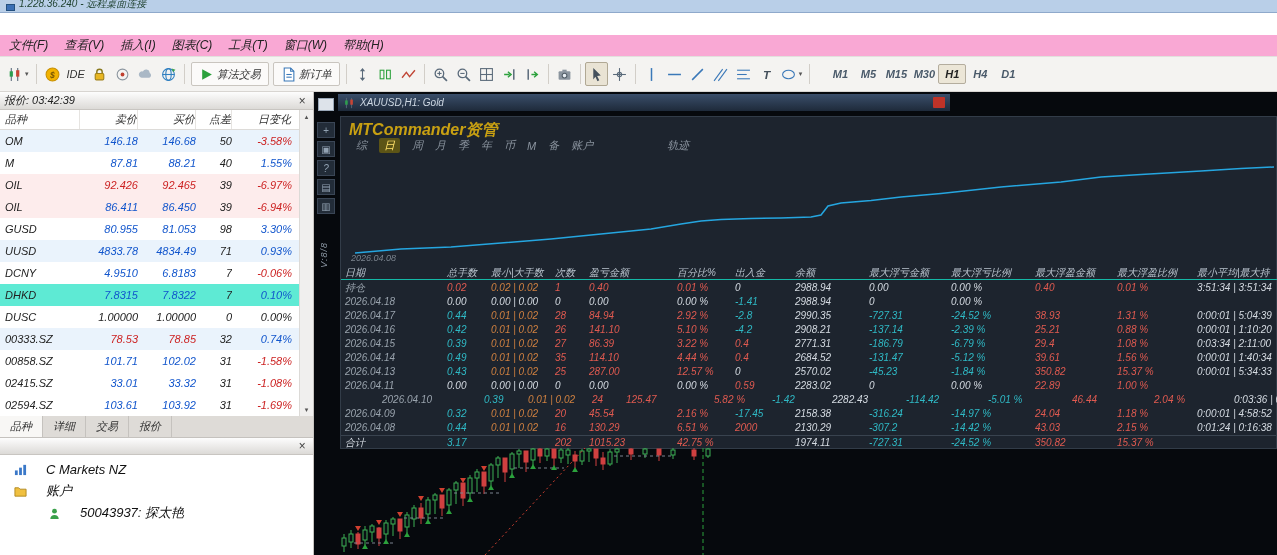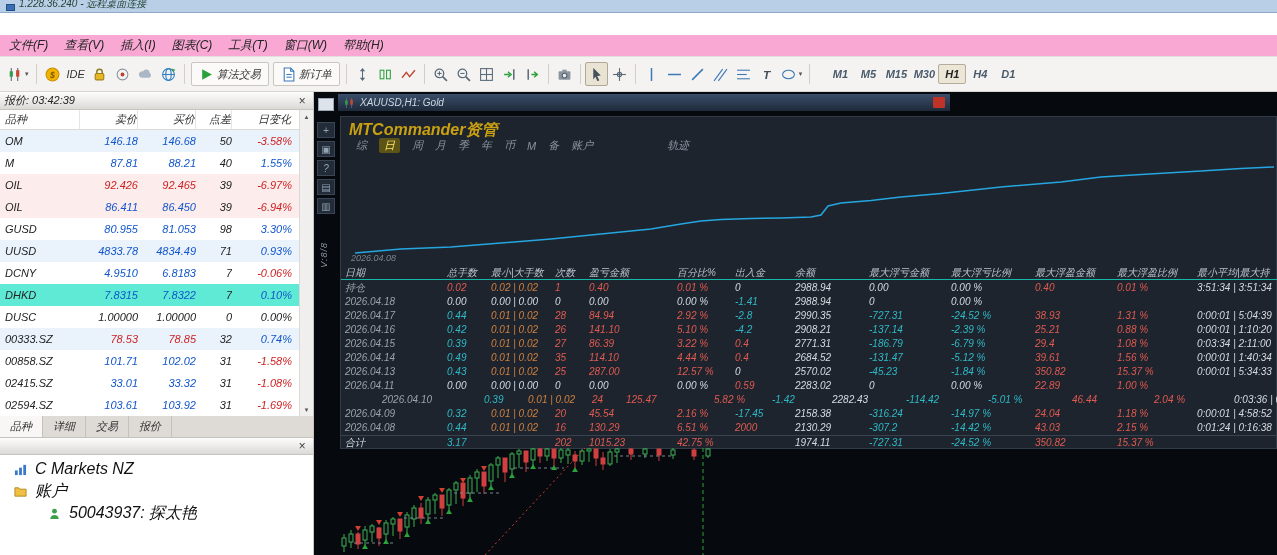--- a/index.html
+++ b/index.html
@@ -46,21 +46,21 @@
   .c-blue { color:#1155cc; } .c-red { color:#cc2222; } .c-black { color:#222; }
   .t-blue { background:#eaf3fc; } .t-pink { background:#fdecec; } .t-green { background:#5eead4; } .t-none { background:#fff; }
   #mw-scroll { position:absolute; top:18px; right:0; width:14px; height:306px; background:#f0efee; border-left:1px solid #dcdad7; }
   .scroll-btn { position:absolute; left:0; width:100%; height:13px; text-align:center; font-size:7px; color:#555; line-height:13px; }
   .scroll-btn.top { top:0; } .scroll-btn.bottom { bottom:0; }
   #mw-tabs { position:absolute; top:324px; left:0; width:100%; height:22px; background:#dedbd7; border-bottom:1px solid #c5c2be; display:flex; align-items:stretch; }
   .mw-tab { padding:0 10px; line-height:21px; border-right:1px solid #c5c2be; background:#dedbd7; color:#333; font-size:11px; }
   .mw-tab.active { background:#f8f7f5; }
   #nav-header { top:346px; height:17px; }
   #nav-tree { position:absolute; top:363px; left:0; width:100%; bottom:0; background:#fff; padding-top:3px; }
-  .nav-item { height:22px; display:flex; align-items:center; gap:8px; font-size:16px; color:#111;text-align:right; }
+  .nav-item { height:22px; display:flex; align-items:center; gap:19px; font-size:13px; color:#111;text-align:right; }
   .nav-item .nico { width:13px; height:13px; flex:0 0 13px; }
   .bold { font-weight:bold; }
 
   
   #chart-area { position:absolute; left:314px; top:92px; width:963px; height:463px; background:#06090d; overflow:hidden; }
   #ea-collapse { position:absolute; left:4px; top:6px; width:16px; height:13px; background:#dde3ea; border:1px solid #9aa8b8; }
   #chart-title-bar { position:absolute; left:24px; top:2px; width:612px; height:17px; background:linear-gradient(#3a4e6a,#1e2a3a); display:flex; align-items:center; gap:5px; padding:0 5px; font-size:10px; color:#cdd7e2; }
   #chart-title-bar .ico { width:12px; height:12px; }
   #chart-close { margin-left:auto; width:12px; height:11px; background:#c03328; border-radius:1px; }
   #ea-strip { position:absolute; left:3px; top:30px; width:20px; display:flex; flex-direction:column; gap:3px; }

